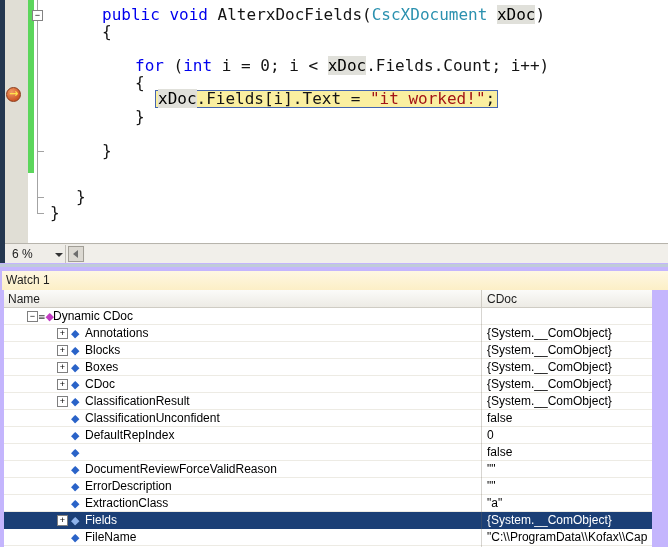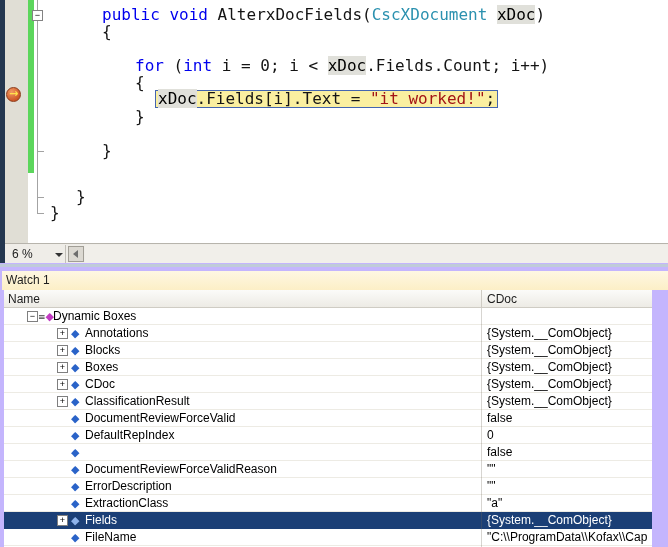--- a/index.html
+++ b/index.html
@@ -114,21 +114,21 @@
     <div id="watch-grid">
       <div id="grid-header">
         <span class="hdr-label" id="hdr-name">Name</span>
         <span id="hdr-sep"></span>
         <span class="hdr-label" id="hdr-value">CDoc</span>
       </div>
       <div id="watch-rows">
           <div class="watch-row">
             <span class="expander" style="left: 23px;">−</span>
             <span class="gem" style="left: 34px;"><span class="gem-eq">≡</span><span class="diamond diamond-magenta">◆</span></span>
-            <span class="cell-name" style="left: 49px;">Dynamic Boxes</span>
+            <span class="cell-name" style="left: 49px;">Dynamic CDoc</span>
           </div>
           <div class="watch-row">
             <span class="expander" style="left: 53px;">+</span>
             <span class="gem" style="left: 67px;"><span class="diamond diamond-blue">◆</span></span>
             <span class="cell-name" style="left: 81px;">Annotations</span>
             <span class="cell-value">{System.__ComObject}</span>
           </div>
           <div class="watch-row">
             <span class="expander" style="left: 53px;">+</span>
             <span class="gem" style="left: 67px;"><span class="diamond diamond-blue">◆</span></span>
@@ -148,21 +148,21 @@
             <span class="cell-value">{System.__ComObject}</span>
           </div>
           <div class="watch-row">
             <span class="expander" style="left: 53px;">+</span>
             <span class="gem" style="left: 67px;"><span class="diamond diamond-blue">◆</span></span>
             <span class="cell-name" style="left: 81px;">ClassificationResult</span>
             <span class="cell-value">{System.__ComObject}</span>
           </div>
           <div class="watch-row">
             <span class="gem" style="left: 67px;"><span class="diamond diamond-blue">◆</span></span>
-            <span class="cell-name" style="left: 81px;">DocumentReviewForceValid</span>
+            <span class="cell-name" style="left: 81px;">ClassificationUnconfident</span>
             <span class="cell-value">false</span>
           </div>
           <div class="watch-row">
             <span class="gem" style="left: 67px;"><span class="diamond diamond-blue">◆</span></span>
             <span class="cell-name" style="left: 81px;">DefaultRepIndex</span>
             <span class="cell-value">0</span>
           </div>
           <div class="watch-row">
             <span class="gem" style="left: 67px;"><span class="diamond diamond-blue">◆</span></span>
             <span class="cell-value">false</span>

